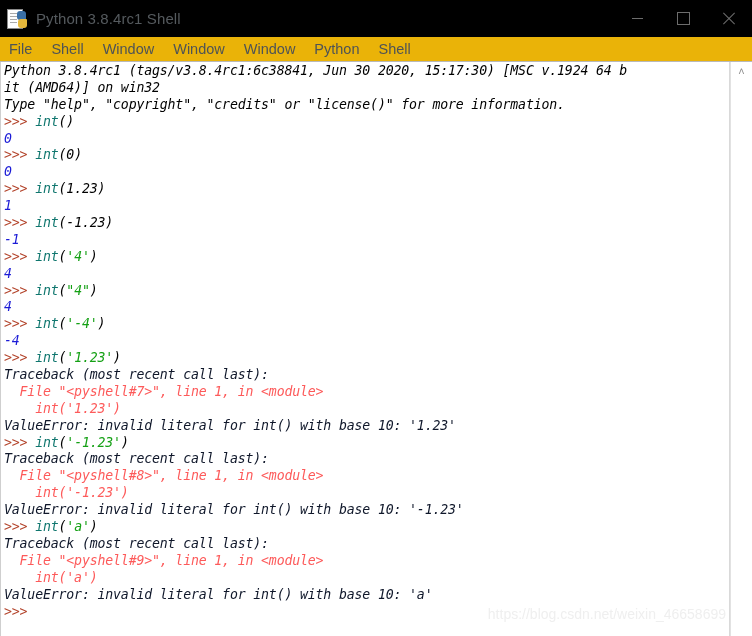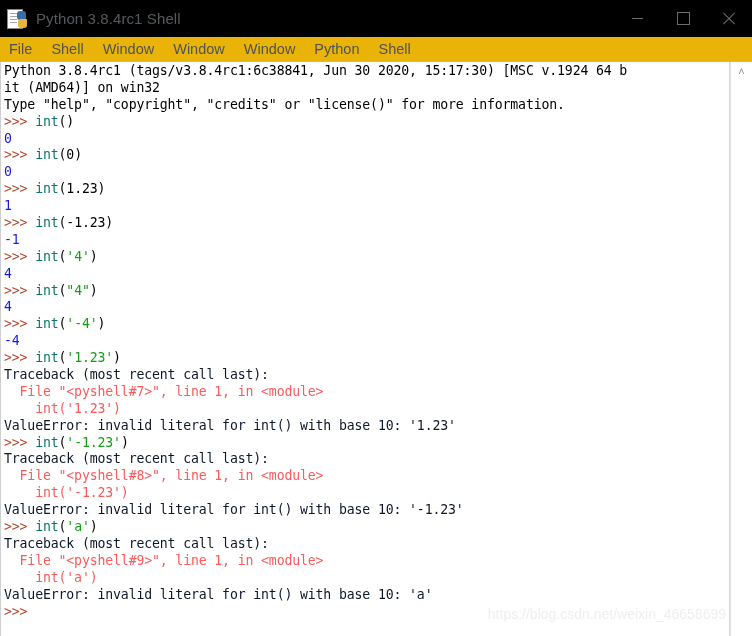--- a/index.html
+++ b/index.html
@@ -123,20 +123,21 @@
   }
 
   
   .shell-wrap {
     position: absolute;
     left: 0;
     top: 62px;
     right: 0;
     bottom: 0;
     display: flex;
+    font-style: italic;
   }
   .shell {
     flex: 1 1 auto;
     position: relative;
     background: #ffffff;
     overflow: hidden;
     border-left: 1px solid #cfcfcf;
     border-right: 1px solid #d9d9d9;
     box-sizing: border-box;
   }

